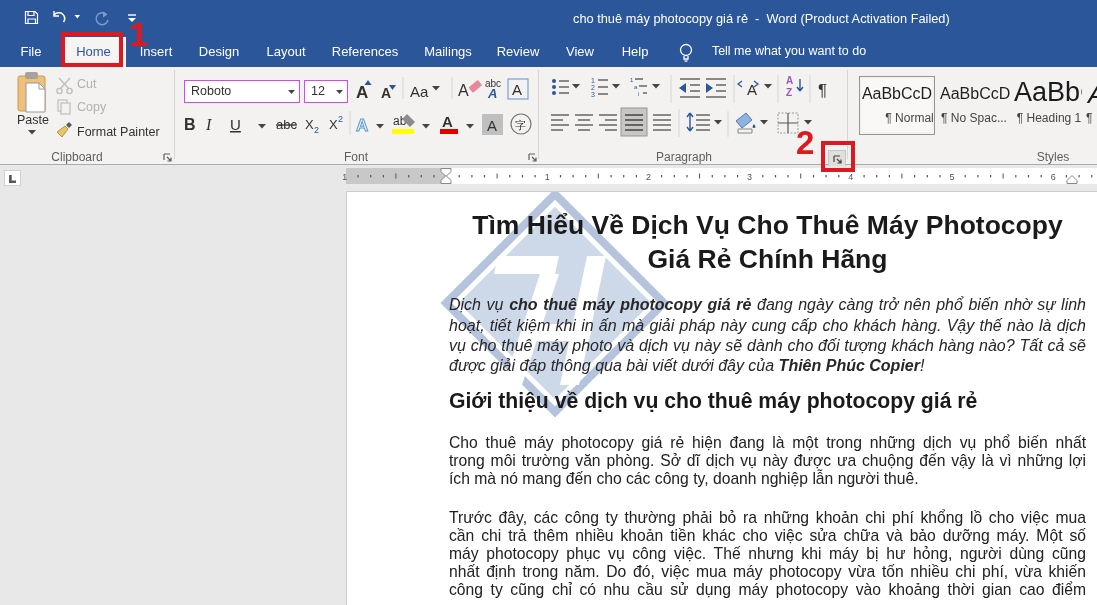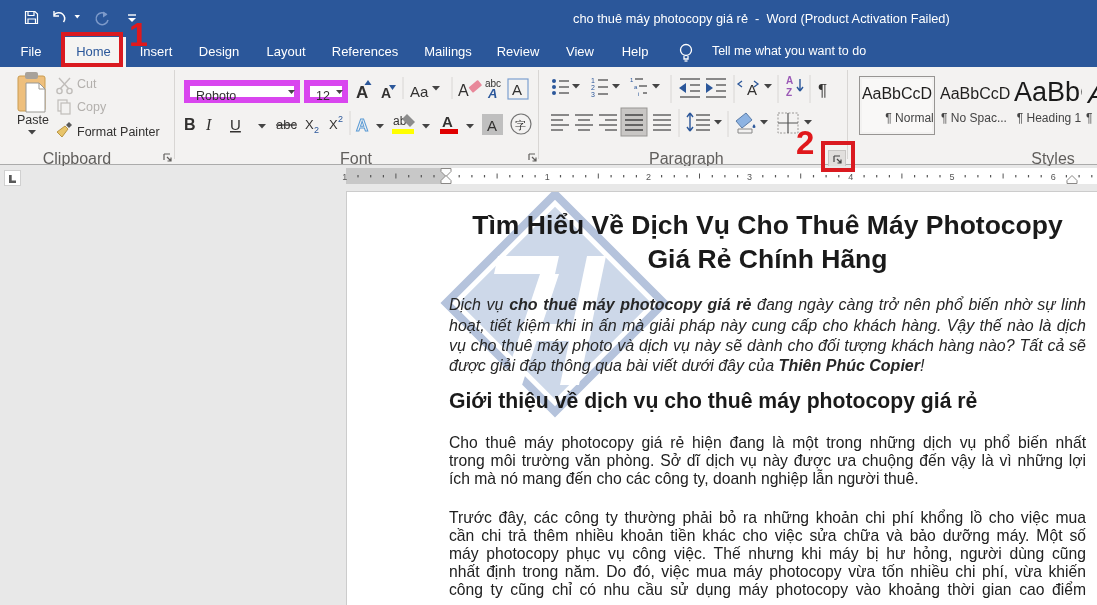--- a/index.html
+++ b/index.html
@@ -11,27 +11,27 @@
 #titletext { position:absolute; left:573px; top:11px; width:380px; color:#ffffff; font-size:12.8px; white-space:nowrap; }
 
 
 #tabrow { position:absolute; left:0; top:36px; width:1097px; height:31px; background:#2b579a; }
 .tab { position:absolute; top:0; height:31px; color:#ffffff; font-size:13px; line-height:31px; text-align:center; }
 #hometab { position:absolute; left:61px; top:1px; width:65px; height:30px; background:#f5f4f2; color:#2b579a; font-size:13px; line-height:30px; text-align:center; }
 
 
 #ribbon { position:absolute; left:0; top:67px; width:1097px; height:98px; background:#f3f2f1; border-bottom:1px solid #ababab; }
 .gsep { position:absolute; top:3px; width:1px; height:89px; background:#d8d6d4; }
-.glabel { position:absolute; top:83px; font-size:16px; color:#605e5c; text-align:center; }
+.glabel { position:absolute; top:83px; font-size:12px; color:#605e5c; text-align:center; }
 .launcher { position:absolute; top:84px; width:12px; height:12px; }
 .smalltext { font-size:12.5px; color:#323130; }
 .disabled { color:#b3b0ad !important; }
 
 
-.combo { position:absolute; background:#fff; border:6px solid #d946ef; font-size:12.5px; color:#323130; }
+.combo { position:absolute; background:#fff; border:1px solid #d946ef; font-size:12.5px; color:#323130; }
 
 
 #rulerrow { position:absolute; left:0; top:166px; width:1097px; height:25px; background:#e8e8e8; }
 #tabsel { position:absolute; left:4px; top:4px; width:17px; height:16px; background:#fff; border:1px solid #d0d0d0; color:#555; font-size:11px; font-weight:bold; text-align:center; line-height:16px; }
 #rulerband { position:absolute; left:0; top:2px; width:1097px; height:16px; }
 
 
 #docarea { position:absolute; left:0; top:191px; width:1097px; height:414px; background:#e8e8e8; }
 #page { position:absolute; left:346px; top:0; width:751px; height:414px; background:#ffffff; border-left:1px solid #cccccc; border-top:1px solid #cccccc; overflow:hidden; }
 #content { position:absolute; left:102px; top:0; width:637px; color:#212121; }

